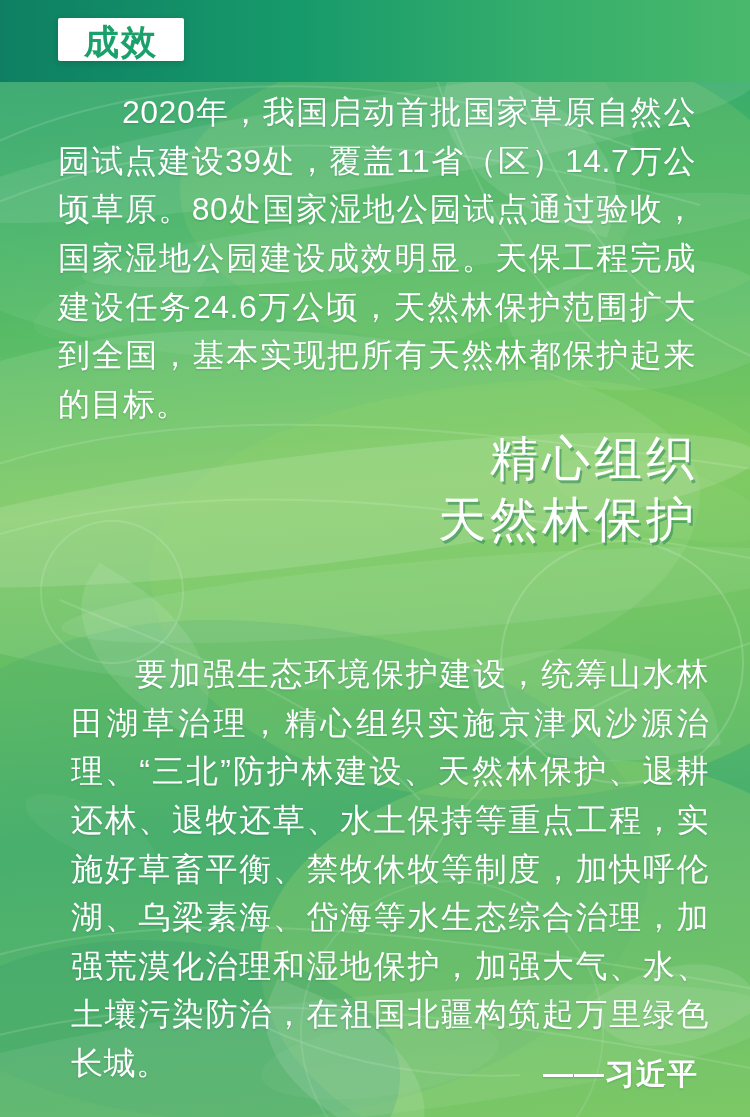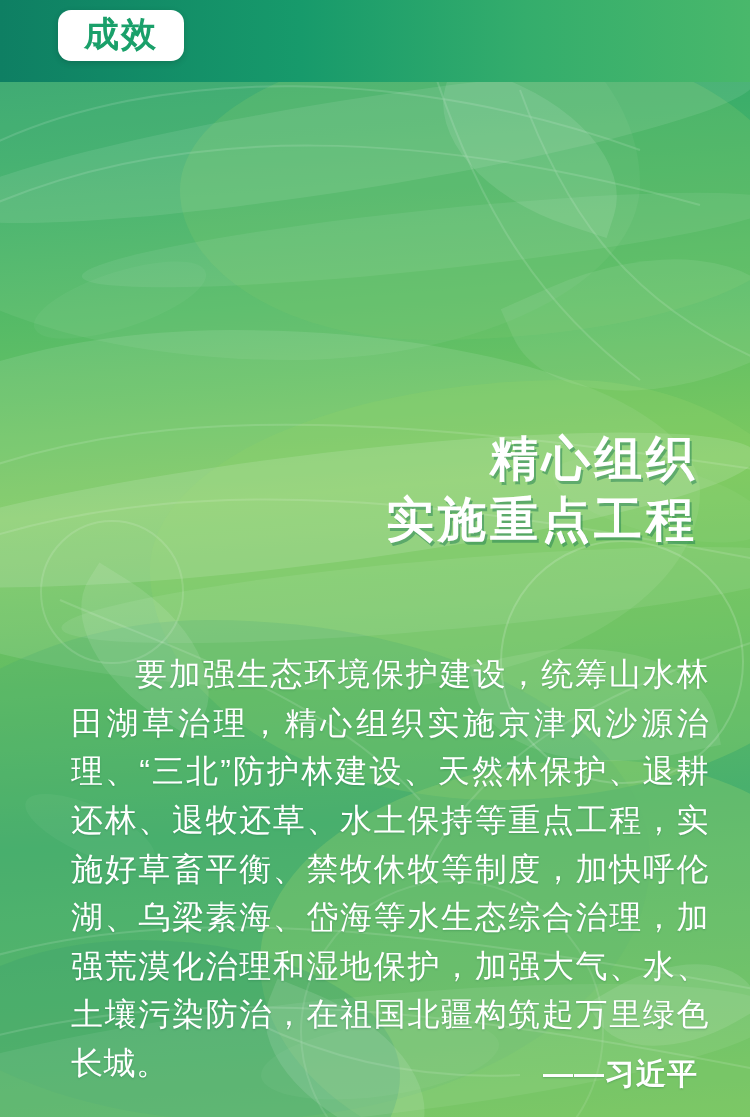--- a/index.html
+++ b/index.html
@@ -77,24 +77,24 @@
   .top-band {
     position: absolute;
     left: 0; top: 0;
     width: 750px;
     height: 82px;
     background: linear-gradient(90deg, #0e7f63 0%, #179a6b 40%, #34ad6c 70%, #49b86b 100%);
   }
   .tag {
     position: absolute;
     left: 58px;
-    top: 10px;
+    top: 18px;
     background: #ffffff;
-    border-radius: 13px;
-    padding: 6px 26px 8px 26px;
+    border-radius: 2px;
+    padding: 6px 26px 0 26px;
     box-shadow: 0 2px 6px rgba(0,0,0,0.15);
   }
   .tag-text {
     font-size: 35px;
     font-weight: bold;
     color: #1aa06a;
     letter-spacing: 2px;
     line-height: 1.05;
   }
   
@@ -119,21 +119,21 @@
     width: 638px;
     text-indent: 64px;
   }
   
   .headline {
     position: absolute;
     right: 52px;
     top: 428px;
     text-align: right;
     color: #ffffff;
-    font-weight: bold;
+    font-weight: normal;
     font-size: 48px;
     line-height: 1.28;
     letter-spacing: 4px;
     text-shadow: 2px 3px 0 rgba(22,120,80,0.45);
   }
   .headline .hl-line { display: block; white-space: nowrap; }
   
   .attribution {
     position: absolute;
     right: 52px;
@@ -198,23 +198,24 @@
       </g>
     </svg>
   </div>
 
   <div class="top-band"></div>
 
   <div class="tag">
     <div class="tag-text">成效</div>
   </div>
 
+  <div class="para para-1">2020年，我国启动首批国家草原自然公园试点建设39处，覆盖11省（区）14.7万公顷草原。80处国家湿地公园试点通过验收，国家湿地公园建设成效明显。天保工程完成建设任务24.6万公顷，天然林保护范围扩大到全国，基本实现把所有天然林都保护起来的目标。</div>
 
   <div class="headline">
     <span class="hl-line">精心组织</span>
-    <span class="hl-line">实施重点工程</span>
+    <span class="hl-line">天然林保护</span>
   </div>
 
   <div class="para para-2">要加强生态环境保护建设，统筹山水林田湖草治理，精心组织实施京津风沙源治理、“三北”防护林建设、天然林保护、退耕还林、退牧还草、水土保持等重点工程，实施好草畜平衡、禁牧休牧等制度，加快呼伦湖、乌梁素海、岱海等水生态综合治理，加强荒漠化治理和湿地保护，加强大气、水、土壤污染防治，在祖国北疆构筑起万里绿色长城。</div>
 
   <div class="attribution">——习近平</div>
 
 </div>
 
 </body></html>

